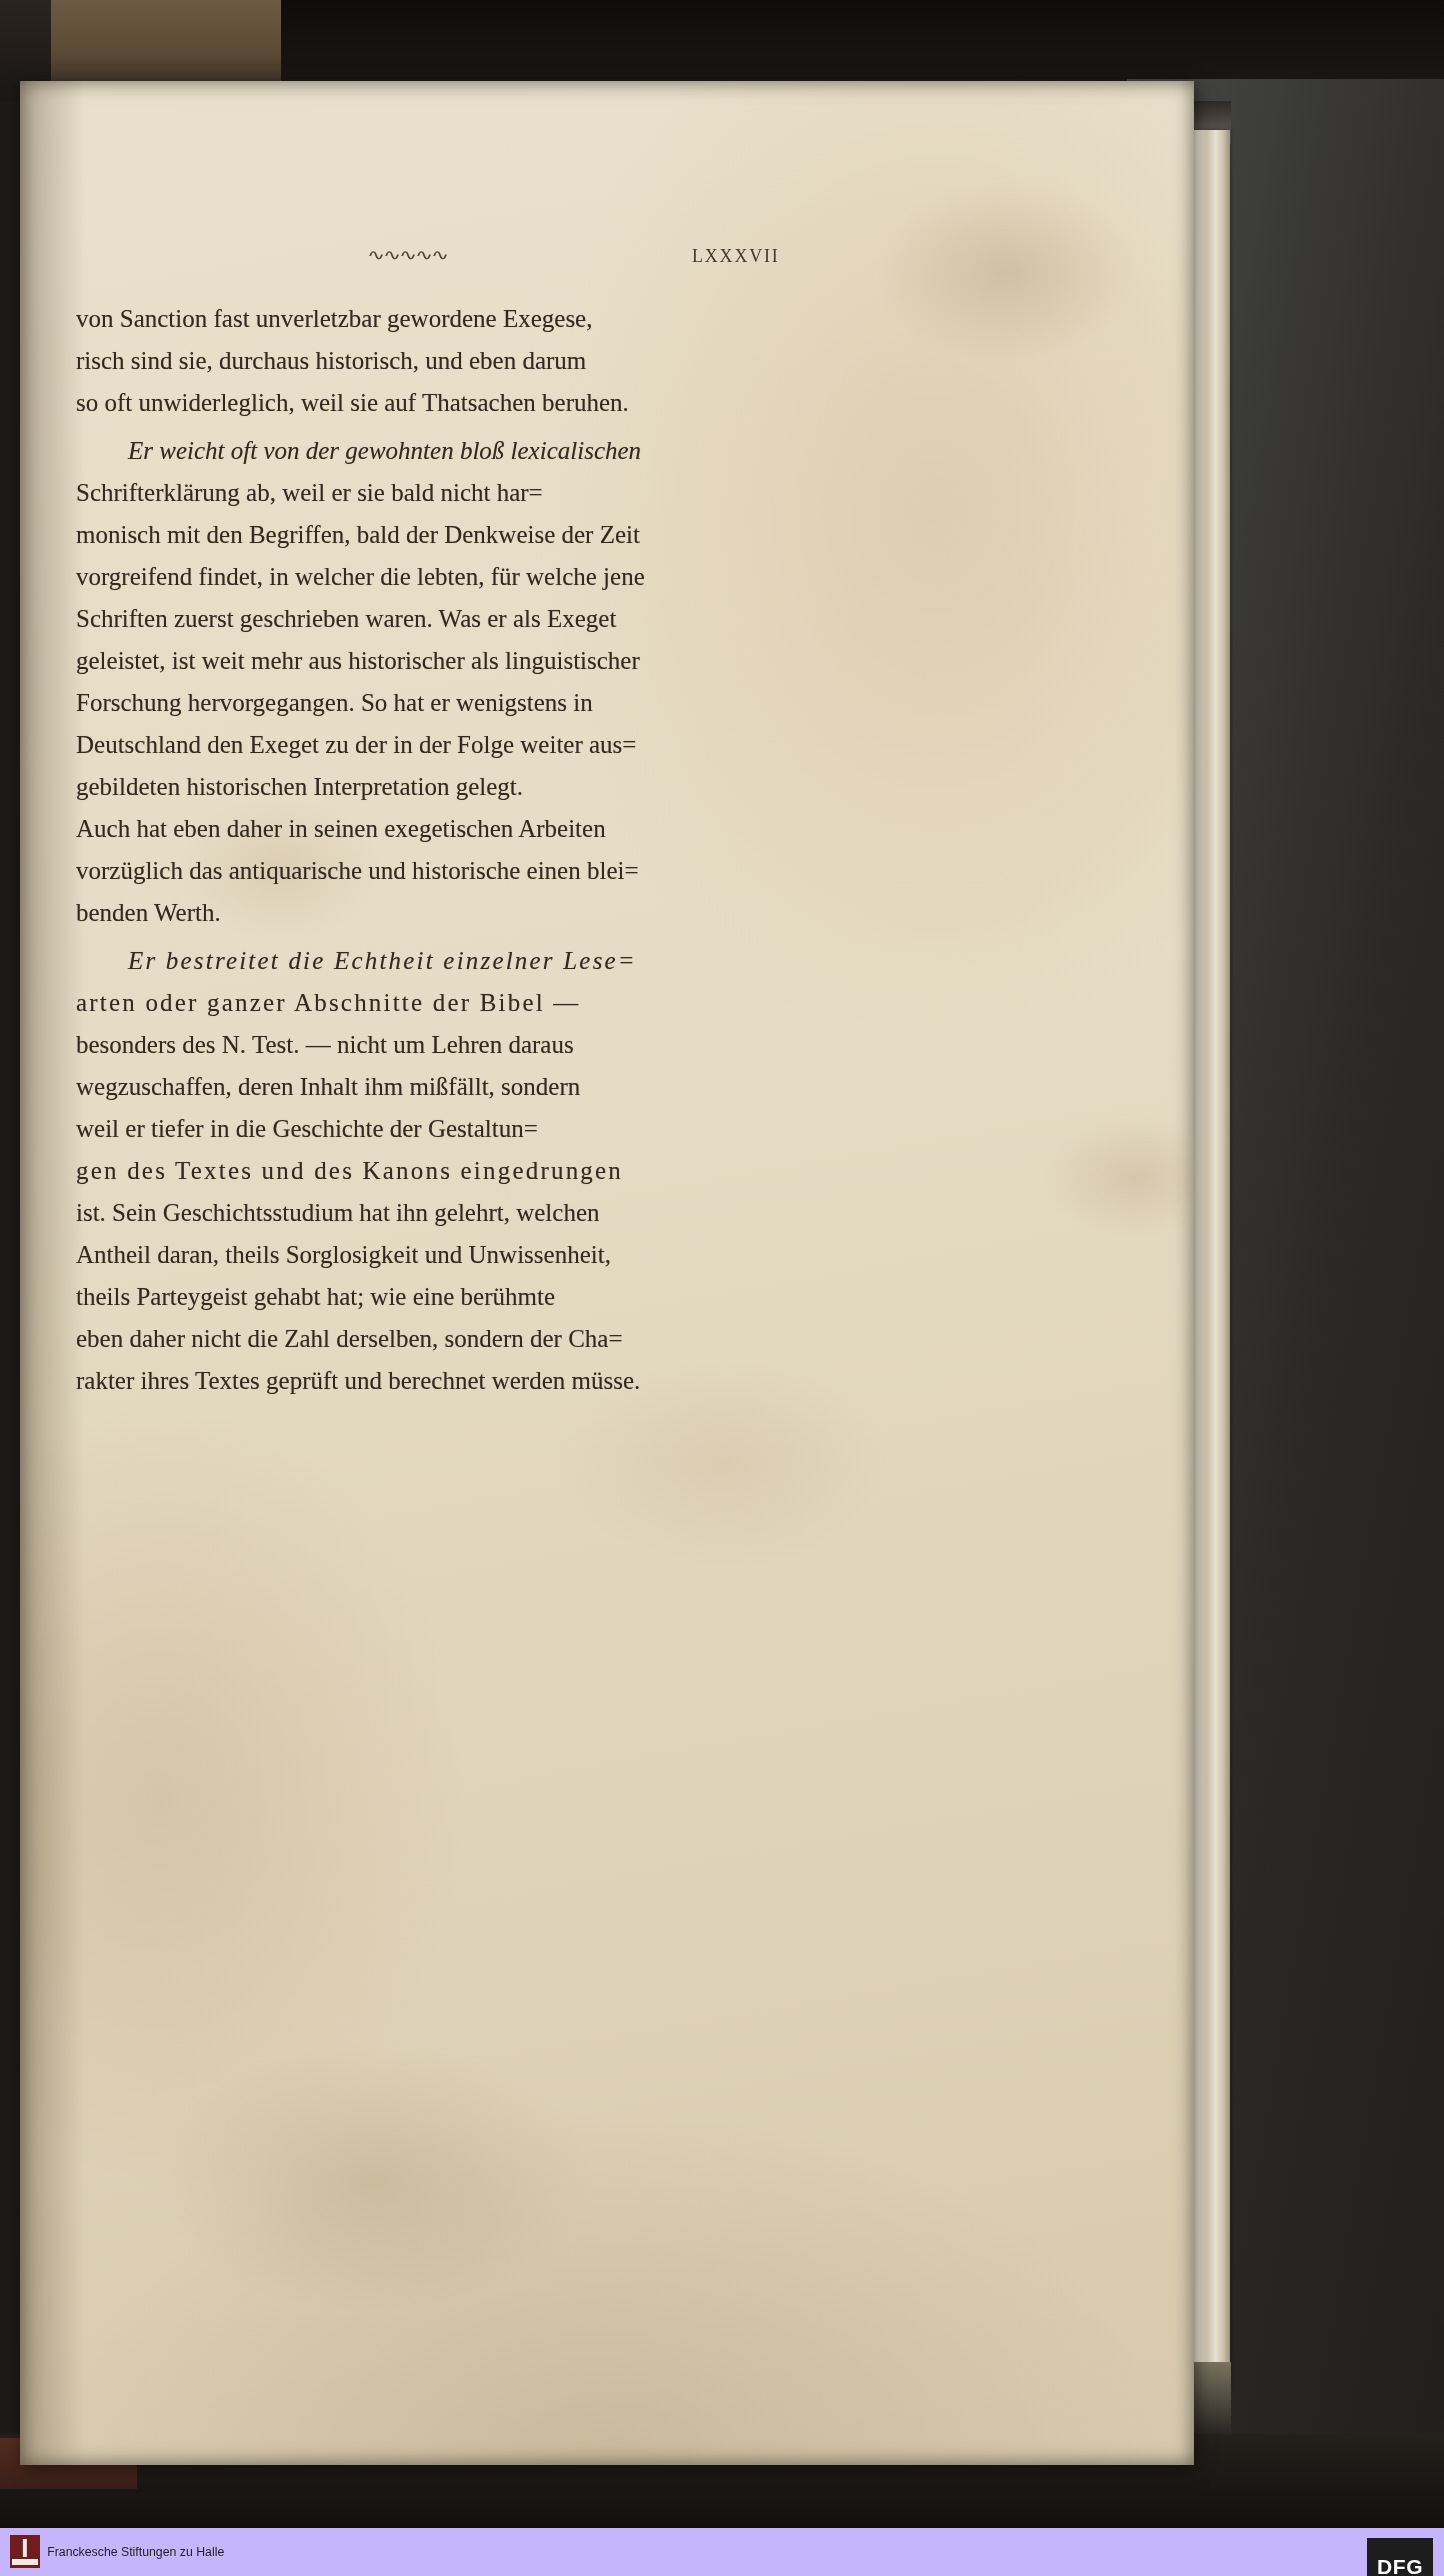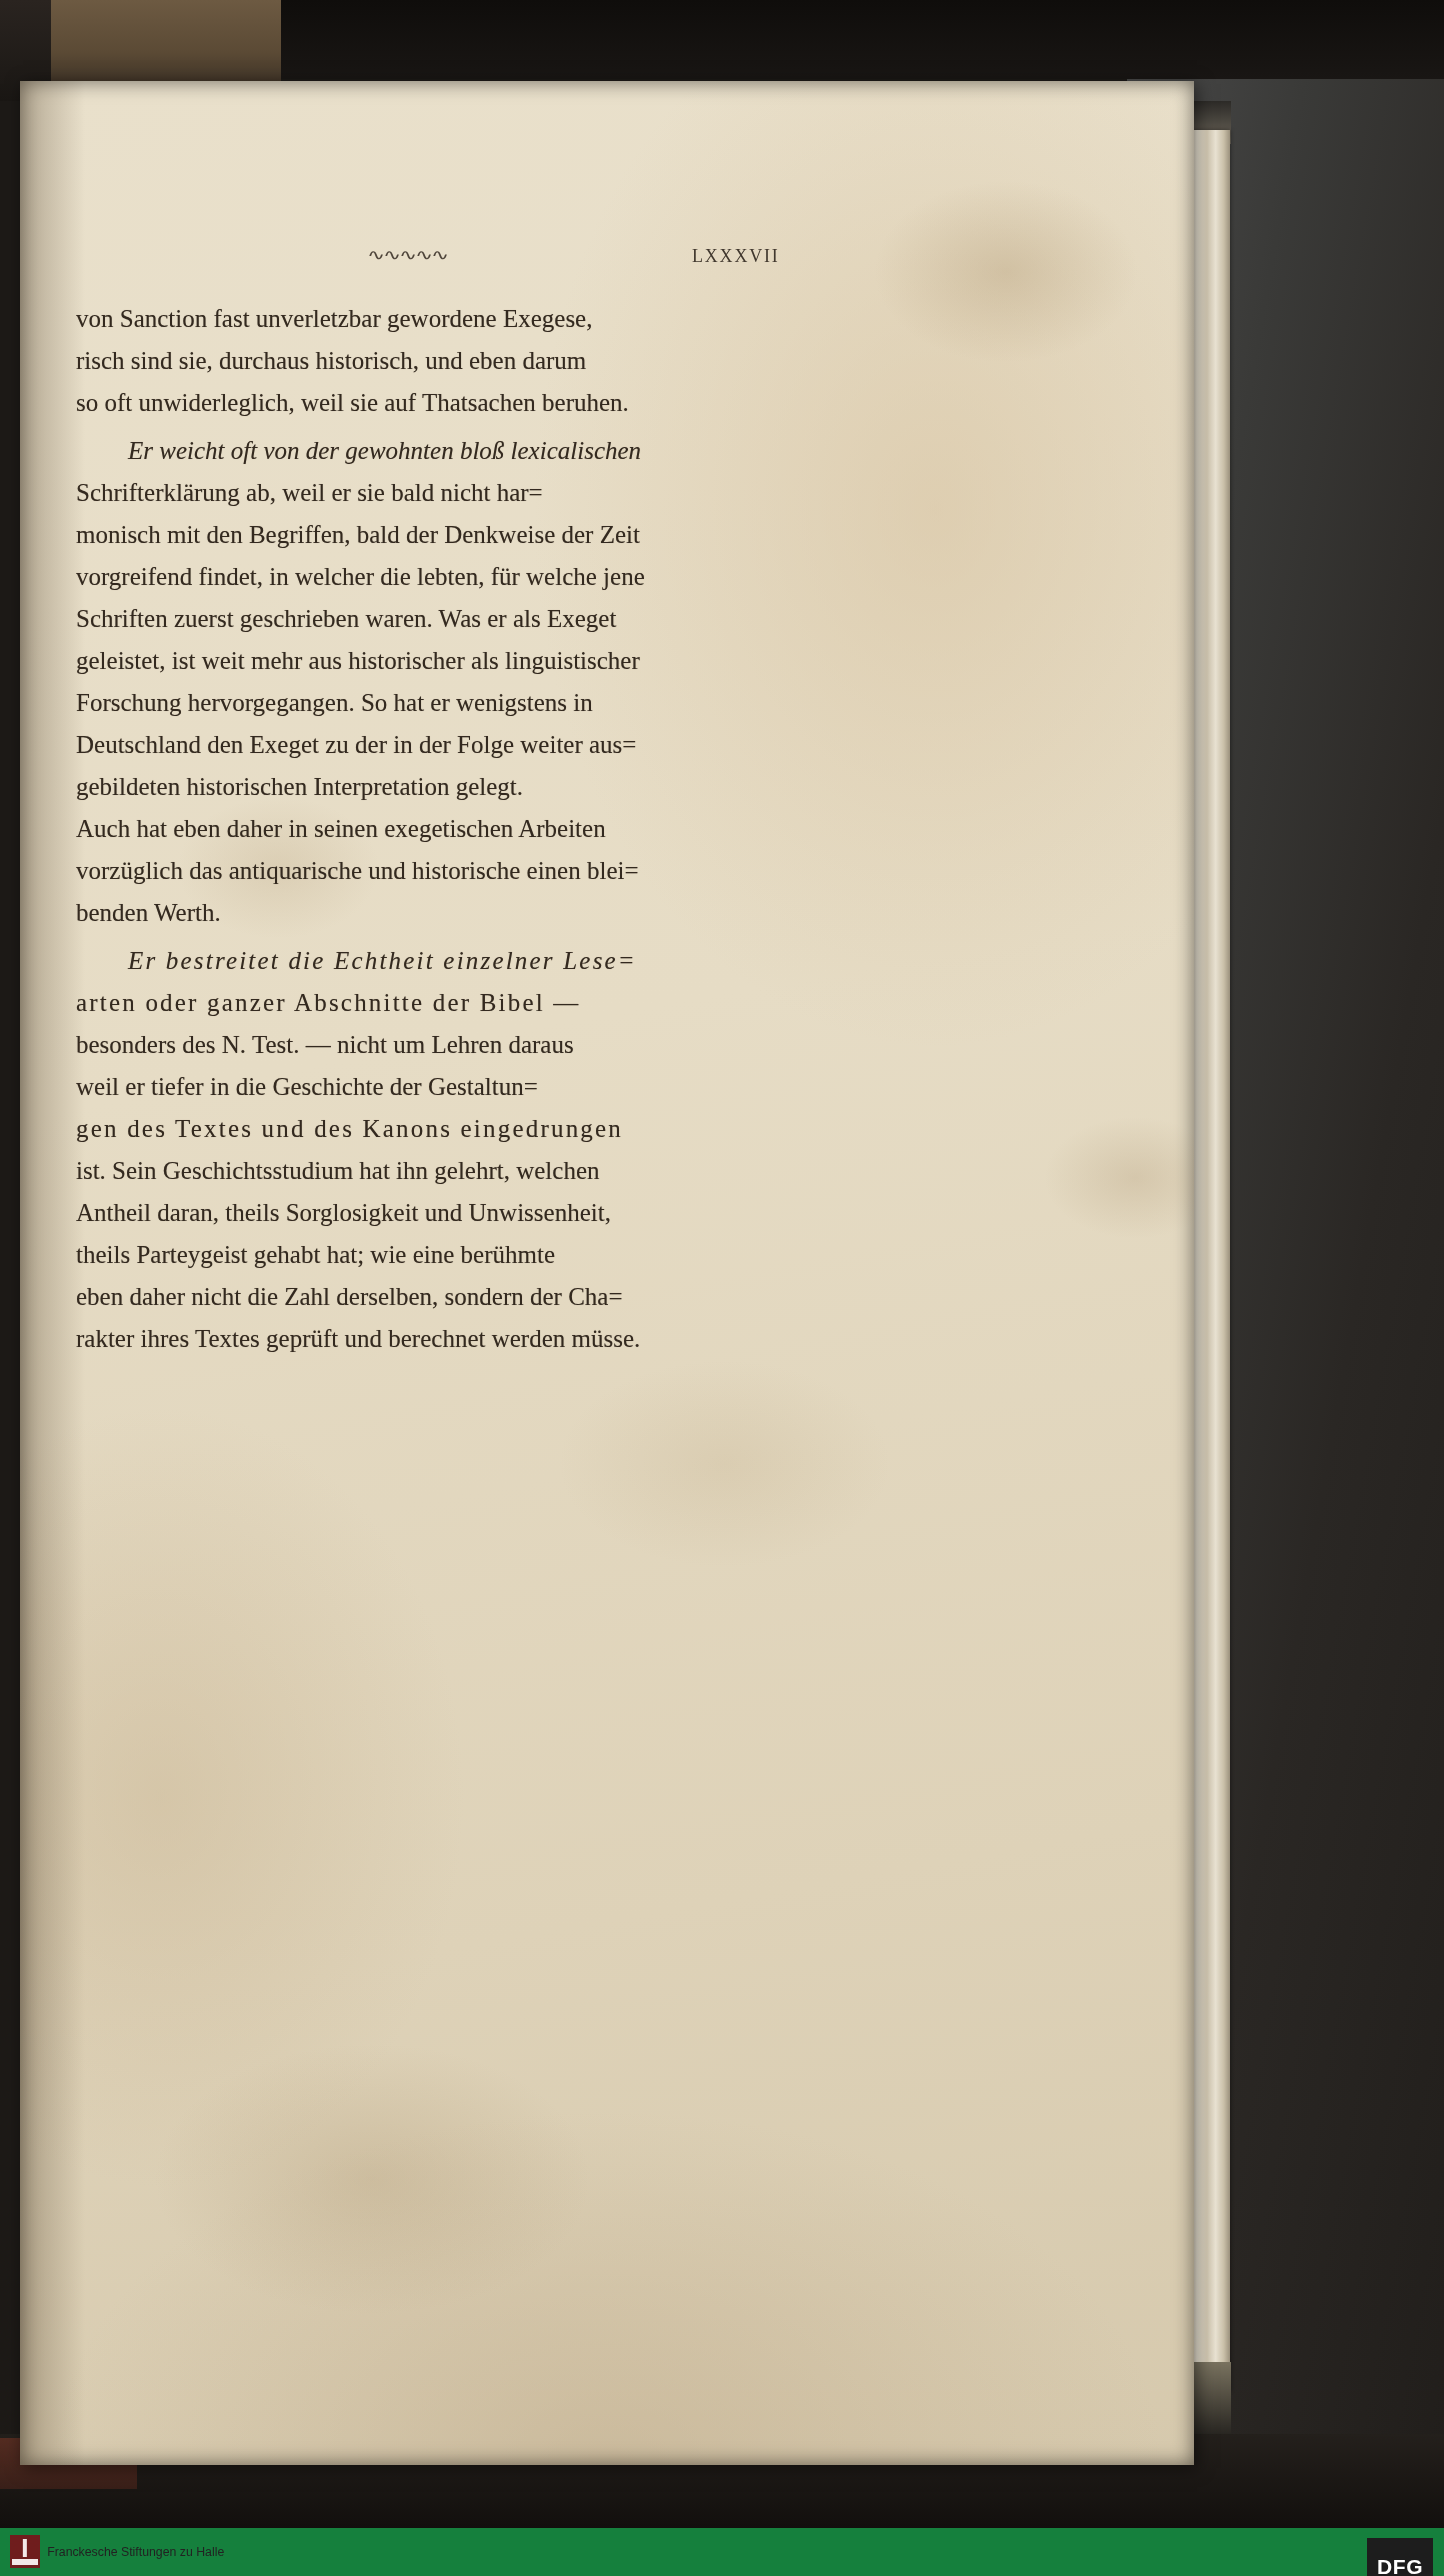--- a/index.html
+++ b/index.html
@@ -174,21 +174,21 @@
   .sp2 {
     letter-spacing: 2.2px;
   }
 
   
   .bottombar {
     position: absolute;
     left: 0; bottom: 0;
     width: 1445px;
     height: 48px;
-    background: #15803d;
+    background: #c4b5fd;
   }
   .stamp {
     position: absolute;
     left: 10px; top: 7.2px;
     display: flex;
     align-items: center;
     gap: 7.2px;
   }
   .stamp-logo {
     width: 30px; height: 33px;
@@ -269,20 +269,21 @@
         <span class="line">gebildeten historischen Interpretation gelegt.</span>
         <span class="line">Auch hat eben daher in seinen exegetischen Arbeiten</span>
         <span class="line">vorzüglich das antiquarische und historische einen blei=</span>
         <span class="line">benden Werth.</span>
       </div>
 
       <div class="para">
         <span class="line ind sp2">Er bestreitet die Echtheit einzelner Lese=</span>
         <span class="line sp2">arten oder ganzer Abschnitte der Bibel —</span>
         <span class="line">besonders des N. Test. — nicht um Lehren daraus</span>
+        <span class="line">wegzuschaffen, deren Inhalt ihm mißfällt, sondern</span>
         <span class="line">weil er tiefer in die Geschichte der Gestaltun=</span>
         <span class="line sp2">gen des Textes und des Kanons eingedrungen</span>
         <span class="line">ist.  Sein Geschichtsstudium hat ihn gelehrt, welchen</span>
         <span class="line">Antheil daran, theils Sorglosigkeit und Unwissenheit,</span>
         <span class="line">theils Parteygeist gehabt hat; wie eine berühmte</span>
         <span class="line">eben daher nicht die Zahl derselben, sondern der Cha=</span>
         <span class="line">rakter ihres Textes geprüft und berechnet werden müsse.</span>
       </div>
 
     </div>

